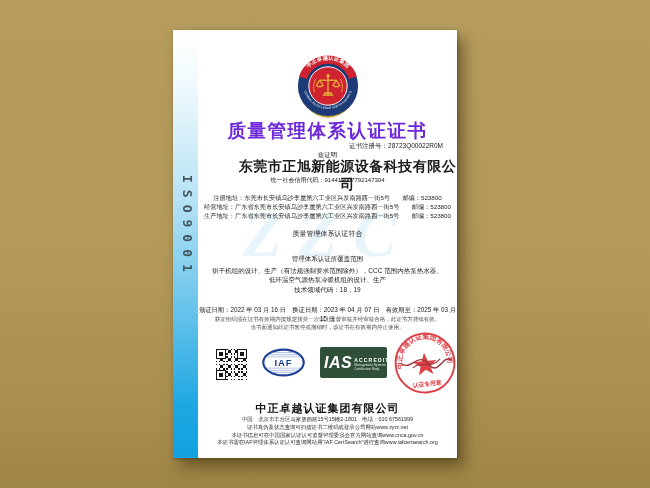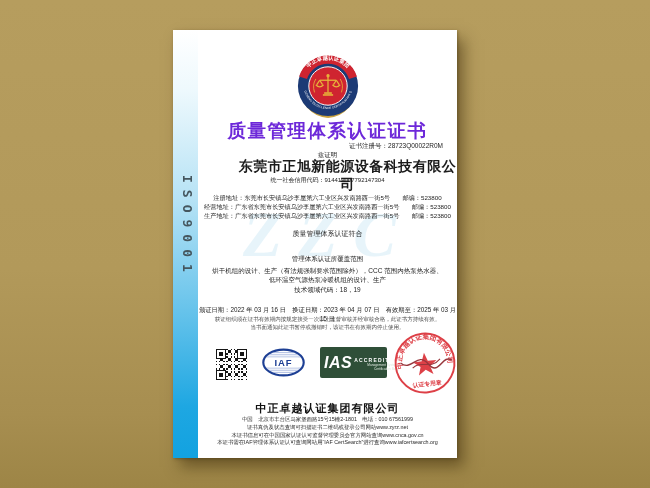--- a/index.html
+++ b/index.html
@@ -39,21 +39,21 @@
   .company { top:128px; font-size:14px; font-weight:bold; letter-spacing:0.5px;padding-left:40px; }
   .credit { top:146px; font-size:6px; color:#222; }
   .addr { top:163px; font-size:6.2px; line-height:9px; color:#1d1d1d; }
   .conform { top:199px; font-size:7px; }
   .standard { top:208px; font-family:"Liberation Serif",serif; font-size:11.5px; font-weight:bold; letter-spacing:0.5px; }
   .scopehead { top:225px; font-size:6.5px; }
   .scope { top:236px; font-size:6.5px; line-height:9px; padding:0 14px; }
   .tech { top:256px; font-size:6.5px; }
   .dates { top:276px; font-size:6.3px; }
   .notes { top:286px; font-size:5.5px; line-height:7.5px; color:#4a4a4a; }
-  .logo-row { position:absolute; left:0; right:12px; top:310px; height:64px; z-index:2;text-align:right; }
+  .logo-row { position:absolute; left:0; right:12px; top:310px; height:64px; z-index:2; }
   .qr { position:absolute; left:18px; top:9px; width:31px; height:31px; }
   .iaf { position:absolute; left:64px; top:8px; width:43px; height:29px; }
   .ias {
     position:absolute; left:122px; top:7px; width:67px; height:31px;
     background:#2f4f38; border-radius:2px; color:#fff;
     display:flex; align-items:center; padding:0 3px;
   }
   .ias-big { font-size:16px; font-weight:bold; font-style:italic; letter-spacing:0.5px; padding:0 2px 0 1px; }
   .ias-col { display:flex; flex-direction:column; line-height:4.2px; padding-top:2px; }
   .ias-acc { font-size:5px; font-weight:bold; letter-spacing:1.2px; line-height:6px; }

